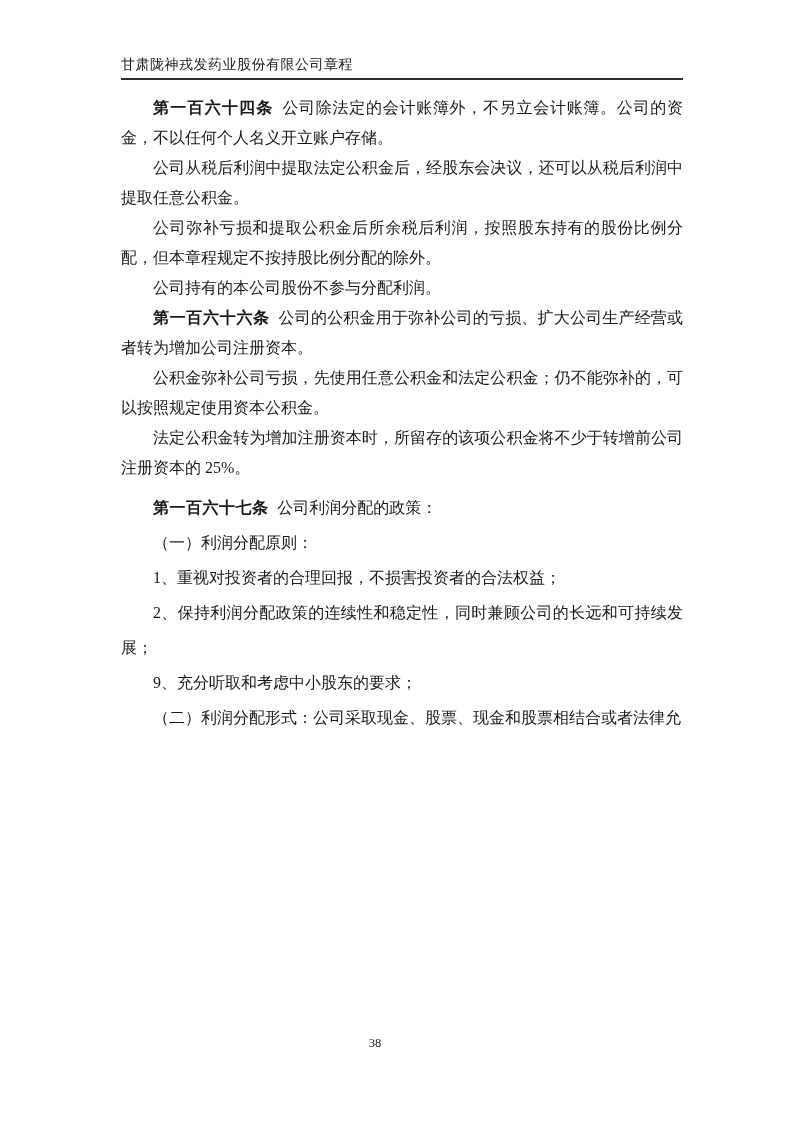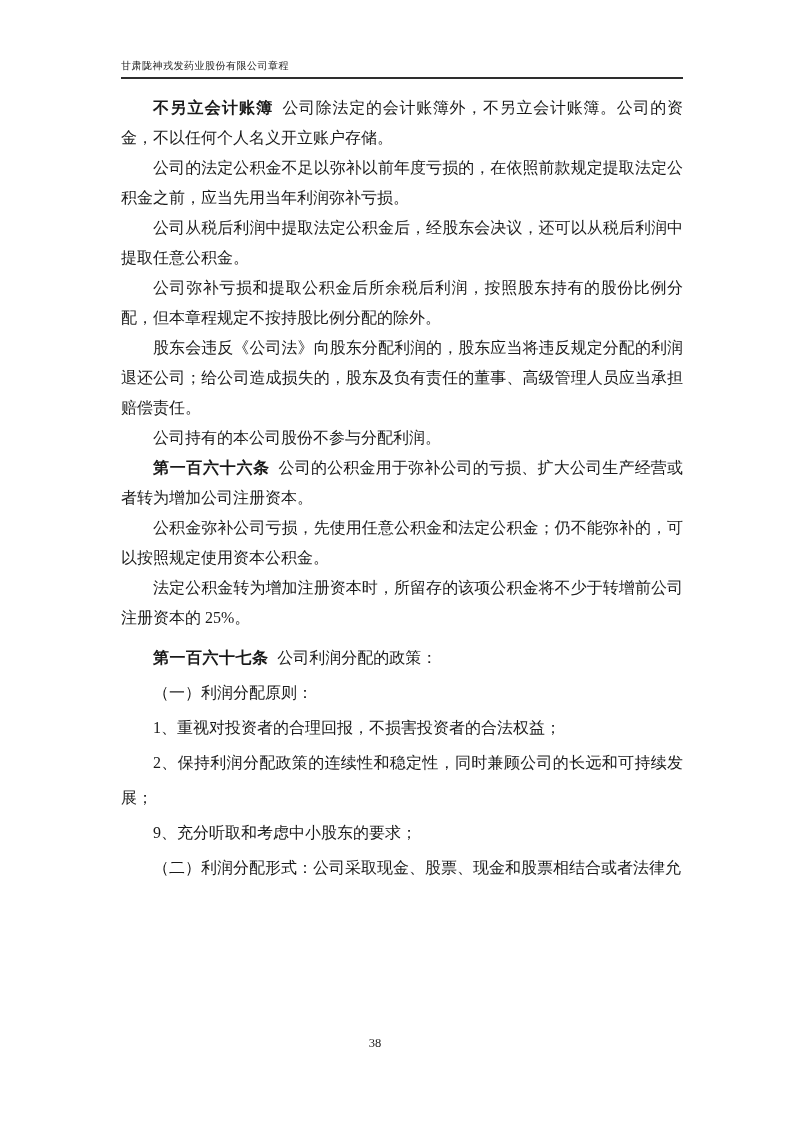--- a/index.html
+++ b/index.html
@@ -18,21 +18,21 @@
   }
   .page-header {
     position: absolute;
     left: 121px;
     width: 562px;
     top: 55px;
     padding-bottom: 4px;
     border-bottom: 2px solid #2e2e2e;
   }
   .header-title {
-    font-size: 10px;
+    font-size: 14px;
     letter-spacing: 0.5px;
     color: #222222;
   }
   .content {
     position: absolute;
     left: 121px;
     width: 562px;
     top: 93px;
     font-size: 16px;
   }
@@ -67,25 +67,23 @@
 <body>
 
 <div class="page">
 
   <div class="page-header">
     <span class="header-title">甘肃陇神戎发药业股份有限公司章程</span>
   </div>
 
   <div class="content">
     <section id="section-main">
-        <p class="para"><span class="clause-label">不另立会计账簿</span>公司除法定的会计账簿外，不另立会计账簿。公司的资金，不以任何个人名义开立账户存储。</p>
-        <p class="para">公司的法定公积金不足以弥补以前年度亏损的，在依照前款规定提取法定公积金之前，应当先用当年利润弥补亏损。</p>
+        <p class="para"><span class="clause-label">第一百六十四条</span>公司除法定的会计账簿外，不另立会计账簿。公司的资金，不以任何个人名义开立账户存储。</p>
         <p class="para">公司从税后利润中提取法定公积金后，经股东会决议，还可以从税后利润中提取任意公积金。</p>
         <p class="para">公司弥补亏损和提取公积金后所余税后利润，按照股东持有的股份比例分配，但本章程规定不按持股比例分配的除外。</p>
-        <p class="para">股东会违反《公司法》向股东分配利润的，股东应当将违反规定分配的利润退还公司；给公司造成损失的，股东及负有责任的董事、高级管理人员应当承担赔偿责任。</p>
         <p class="para">公司持有的本公司股份不参与分配利润。</p>
         <p class="para"><span class="clause-label">第一百六十六条</span>公司的公积金用于弥补公司的亏损、扩大公司生产经营或者转为增加公司注册资本。</p>
         <p class="para">公积金弥补公司亏损，先使用任意公积金和法定公积金；仍不能弥补的，可以按照规定使用资本公积金。</p>
         <p class="para">法定公积金转为增加注册资本时，所留存的该项公积金将不少于转增前公司注册资本的 25%。</p>
       </section>
     <section id="section-policy">
         <p class="para"><span class="clause-label">第一百六十七条</span>公司利润分配的政策：</p>
         <p class="para">（一）利润分配原则：</p>
         <p class="para">1、重视对投资者的合理回报，不损害投资者的合法权益；</p>
         <p class="para">2、保持利润分配政策的连续性和稳定性，同时兼顾公司的长远和可持续发展；</p>

